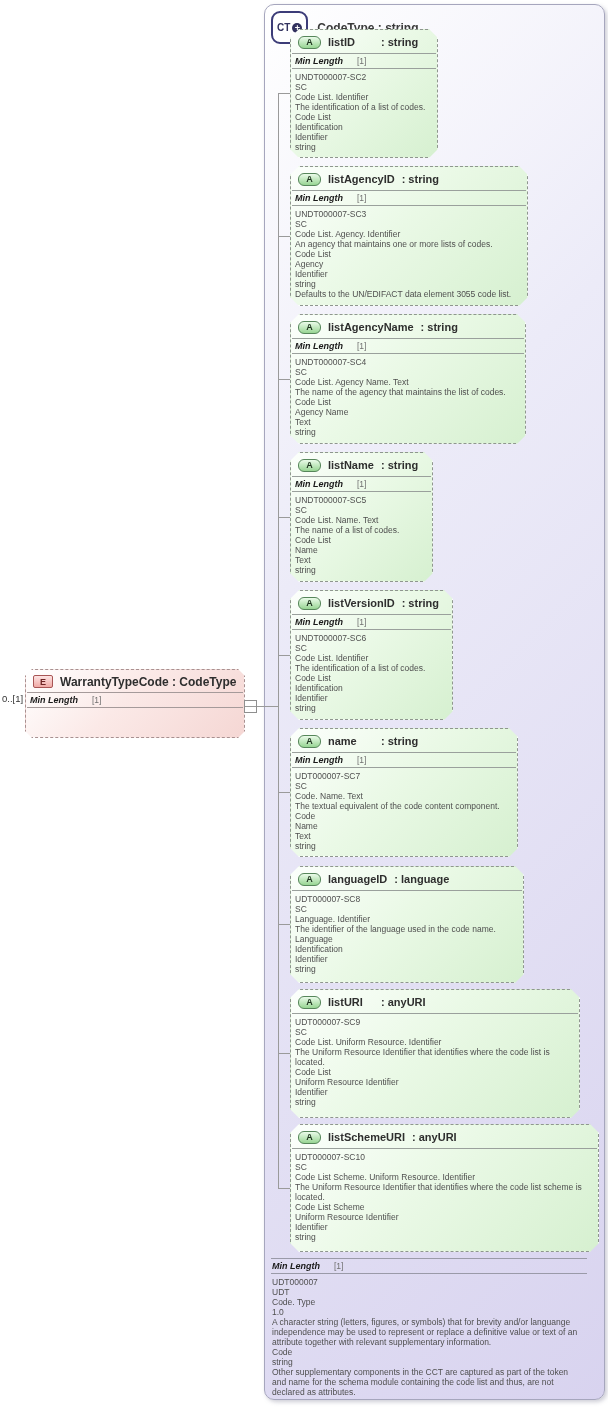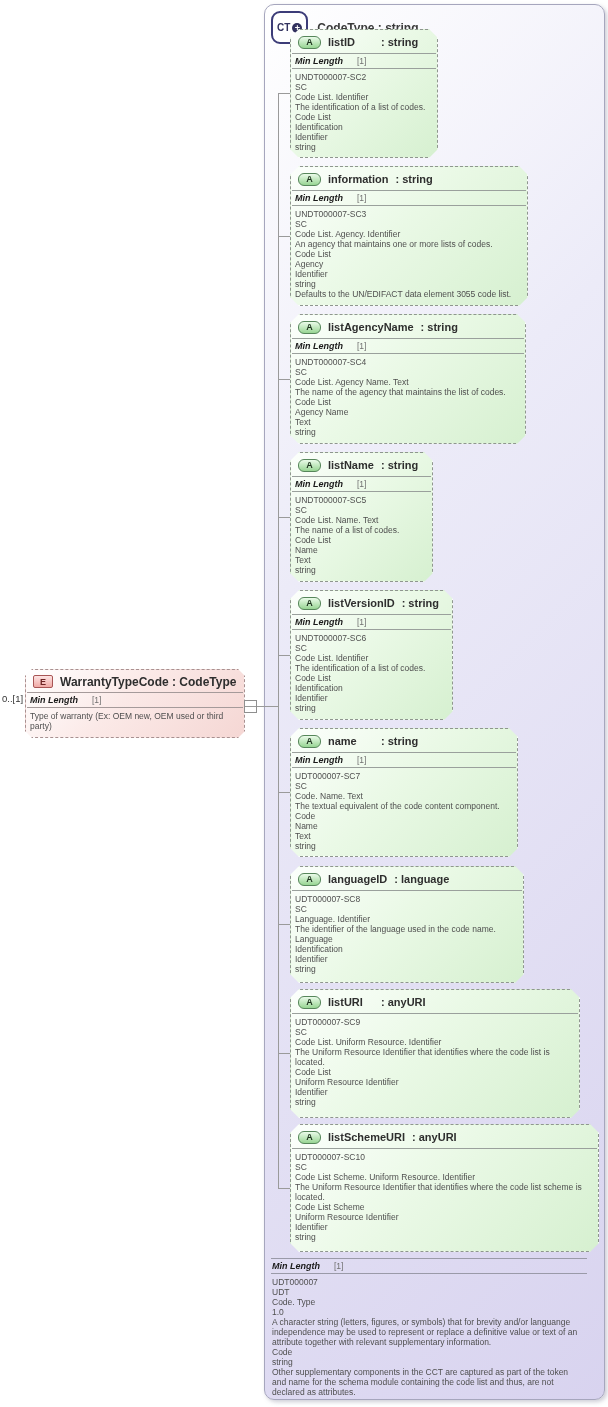--- a/index.html
+++ b/index.html
@@ -79,21 +79,20 @@
     <div class="el-header">
       <span class="e-icon">E</span>
       <span class="el-title">WarrantyTypeCode : CodeType</span>
     </div>
     <div class="rule"></div>
     <div class="facet-row">
       <span class="facet-name">Min Length</span>
       <span class="facet-val">[1]</span>
     </div>
     <div class="rule"></div>
-    <div class="anno">Type of warranty (Ex: OEM new, OEM used or third party)</div>
   </div>
 
   <div class="hline conn-main"></div>
   <div class="conn-square"></div>
 
   <div class="ct-box">
     <div class="ct-header">
       <span class="ct-icon">
         <span>CT</span>
         <span class="ct-plus">+</span>
@@ -130,21 +129,21 @@
 The identification of a list of codes.
 Code List
 Identification
 Identifier
 string</div>
     </div>
 
     <div class="attr-box" style="left:25px; top:161px; width:238px; height:140px;">
       <div class="attr-header">
         <span class="a-icon">A</span>
-        <span class="attr-name">information</span>
+        <span class="attr-name">listAgencyID</span>
         <span class="attr-type">: string</span>
       </div>
       <div class="rule"></div>
       <div class="facet-row">
         <span class="facet-name">Min Length</span>
         <span class="facet-val">[1]</span>
       </div>
       <div class="rule"></div>
       <div class="anno">UNDT000007-SC3
 SC

